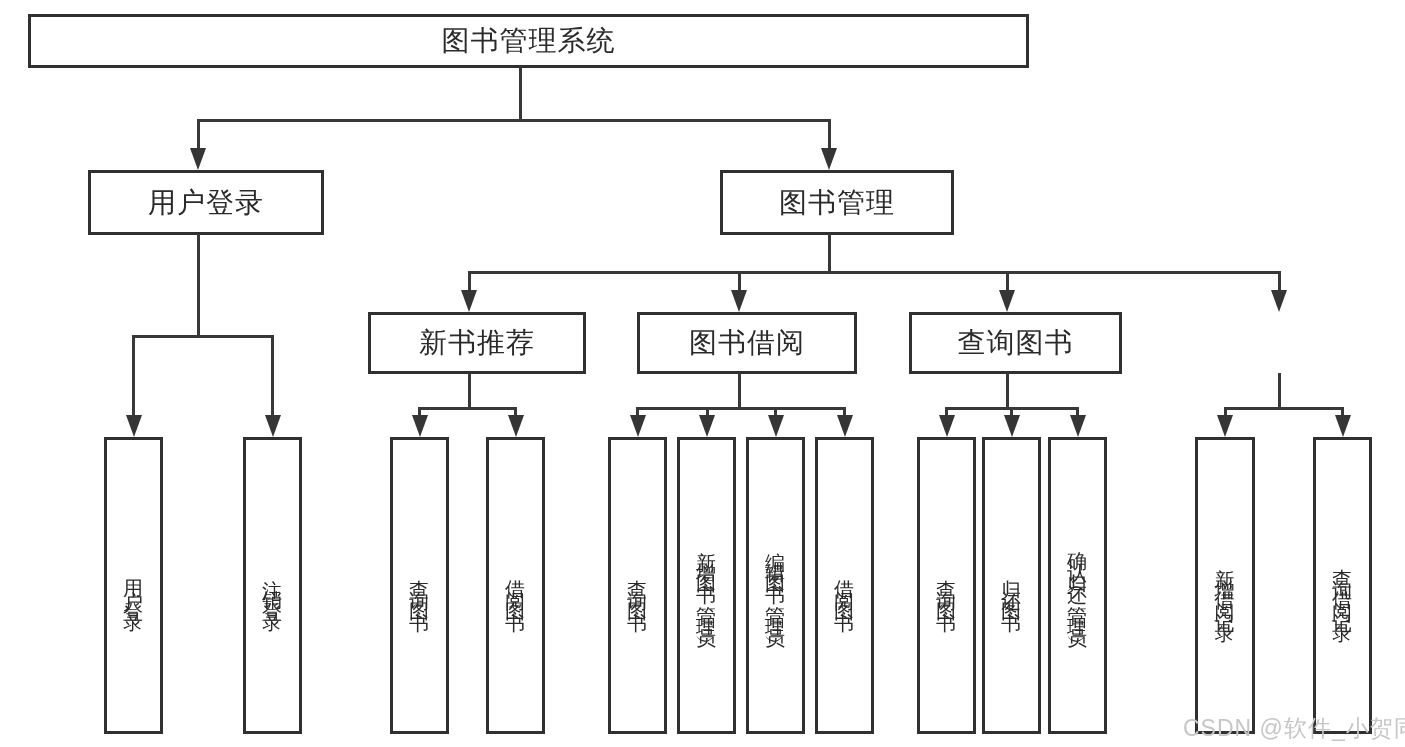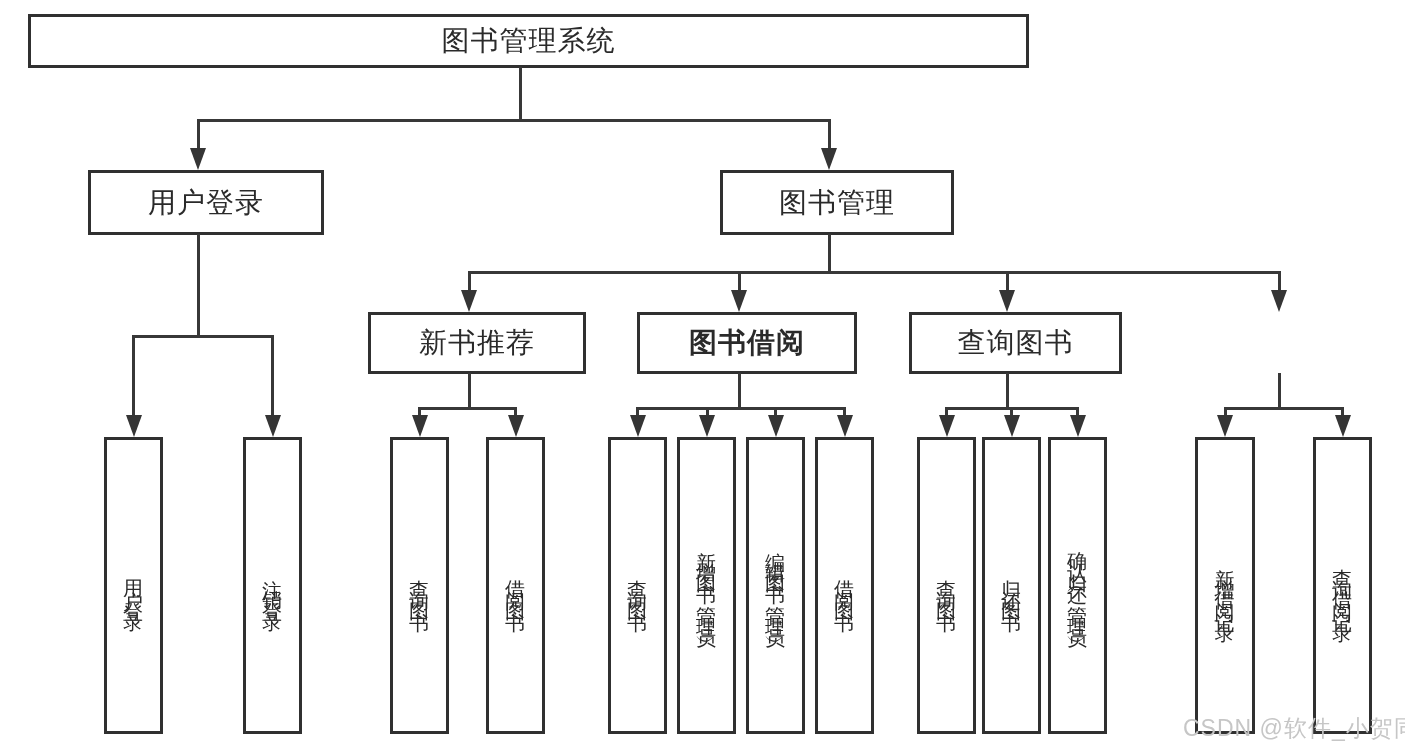--- a/index.html
+++ b/index.html
@@ -72,21 +72,21 @@
   <div class="box hbox" style="left:80px; top:170px; width:236px; height:65px;">
     <span>用户登录</span>
   </div>
   <div class="box hbox" style="left:712px; top:170px; width:234px; height:65px;">
     <span>图书管理</span>
   </div>
 
   <div class="box hbox" style="left:360px; top:312px; width:218px; height:62px;">
     <span>新书推荐</span>
   </div>
-  <div class="box hbox" style="left:629px; top:312px; width:220px; height:62px;font-weight:bold;">
+  <div class="box hbox" style="left:629px; top:312px; width:220px; height:62px;">
     <span>图书借阅</span>
   </div>
   <div class="box hbox" style="left:901px; top:312px; width:213px; height:62px;">
     <span>查询图书</span>
   </div>
 
   <div class="box leaf" style="left:104px;">
     <span class="vtext">用户登录</span>
   </div>
   <div class="box leaf" style="left:243px;">

